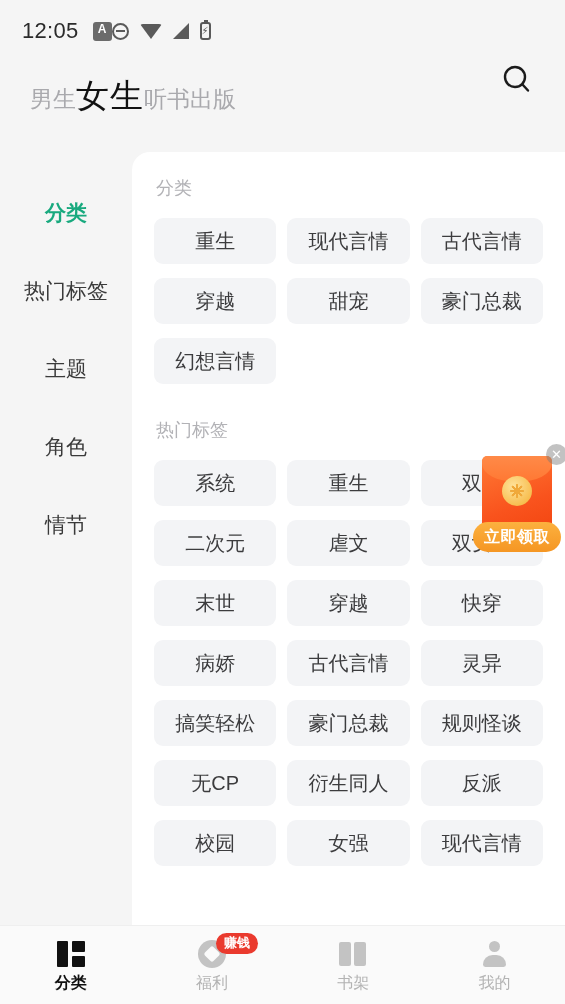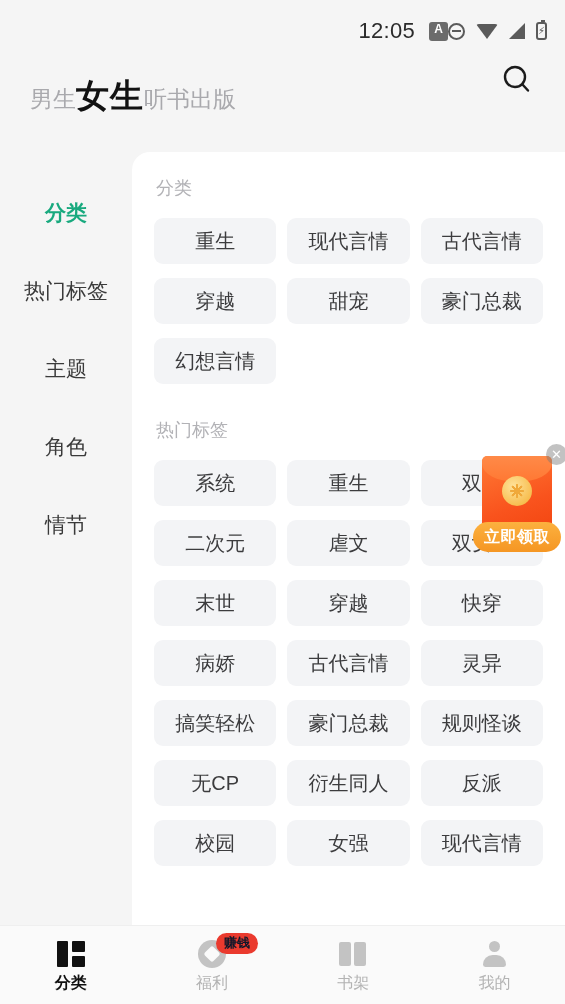--- a/index.html
+++ b/index.html
@@ -8,21 +8,21 @@
     font-family:"Liberation Sans","DejaVu Sans",sans-serif;
     background:#f5f5f5;
     position:relative;
     overflow:hidden;
   }
   .screen { width:565px; height:1004px; position:relative; background:#f5f5f5; }
 
   
   .statusbar {
     height:46px; display:flex; align-items:center;
-    padding:16px 18px 0 22px; justify-content:flex-end;
+    padding:16px 18px 0 22px; justify-content:flex-start;
   }
   .sb-left { display:flex; align-items:center; gap:14px; }
   .sb-time { font-size:22px; color:#2b2b2b; letter-spacing:.3px; }
   .sb-appicon {
     width:19px; height:19px; background:#6b6b6b; border-radius:3px;
     color:#fff; font-size:12px; font-weight:bold;
     display:flex; align-items:flex-start; justify-content:center; line-height:14px;
   }
   .sb-right { display:flex; align-items:center; gap:11px; }
   .ic-dnd { width:17px; height:17px; border:2px solid #5a5a5a; border-radius:50%; position:relative; }
@@ -33,21 +33,21 @@
   .ic-bat:before { content:""; position:absolute; top:-4px; left:2.5px; width:4px; height:2px; background:#5a5a5a; }
   .ic-bat span { color:#5a5a5a; font-size:10px; font-weight:bold; line-height:1; }
 
   
   .topbar {
     height:76px; display:flex; align-items:flex-end; padding:0 26px 6px 30px;
     position:relative;
   }
   .tabs { display:flex; align-items:baseline; flex:1; }
   .tab { color:#a9a9ad; font-size:23px; line-height:1; padding-bottom:4px; }
-  .tab.active { color:#121212; font-size:33px; font-weight:bold; letter-spacing:1px; }
+  .tab.active { color:#121212; font-size:33px; font-weight:normal; letter-spacing:1px; }
   .search-btn {
     width:44px; height:44px; display:flex; align-items:center; justify-content:center;
     align-self:center; margin-bottom:2px;
   }
   .search-btn svg { display:block; }
 
   
   .content { position:absolute; left:0; top:152px; right:0; bottom:79px; display:flex; }
   .sidebar { width:132px; flex:0 0 132px; padding-top:22px; }
   .side-item {
@@ -140,21 +140,21 @@
   .ico-book { width:28px; height:24px; position:relative; }
   .ico-book i { position:absolute; top:0; width:12px; height:24px; background:#c3c3c3; border-radius:2px; }
   .ico-book i:nth-child(1){ left:0; }
   .ico-book i:nth-child(2){ left:15px; }
   .ico-user { width:26px; height:26px; position:relative; }
   .ico-user:before { content:""; position:absolute; left:8px; top:0; width:11px; height:11px; border-radius:50%; background:#c3c3c3; }
   .ico-user:after { content:""; position:absolute; left:2px; top:14px; width:23px; height:12px; border-radius:12px 12px 3px 3px; background:#c3c3c3; }
 
   .nav-badge {
     position:absolute; left:18px; top:-6px;
-    background:#ea3a2e; color:#0f172a; font-size:13px; font-weight:bold;
+    background:#ea3a2e; color:#ffffff; font-size:13px; font-weight:bold;
     padding:2px 8px; border-radius:11px; line-height:1.3; white-space:nowrap;
   }
 </style>
 </head>
 <body>
 
 <div class="screen">
 
   <div class="statusbar">
     <div class="sb-left">

